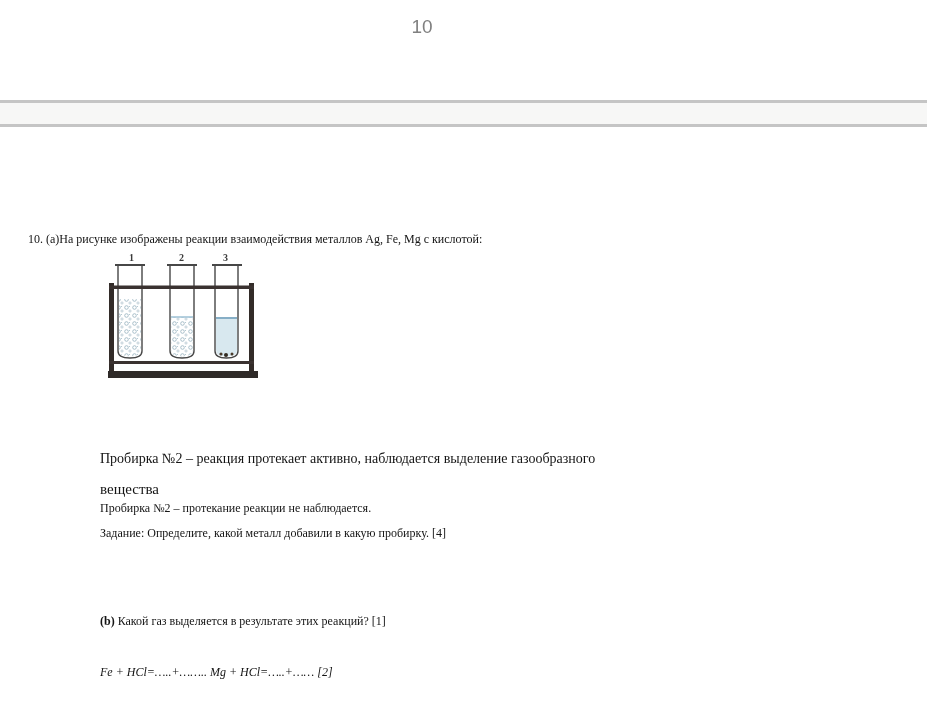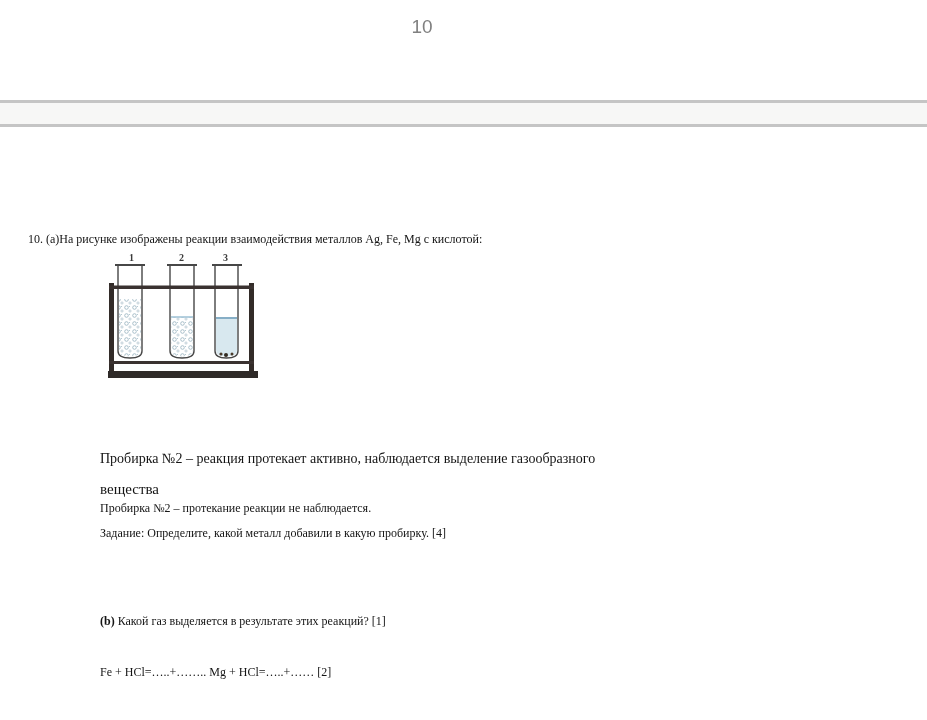--- a/index.html
+++ b/index.html
@@ -35,21 +35,21 @@
     white-space: nowrap;
     font-size: 12px;
     line-height: 26px;
   }
   .intro { top: 226px; left: 28px; }
   .para-tube2 { top: 443px; left: 100px; font-size: 17px; line-height: 31px; }
   .para-tube3 { top: 495px; left: 100px; }
   .para-task { top: 520px; left: 100px; }
   .para-b { top: 564px; left: 100px; margin-top: 44px; }
   .para-c { top: 611px; left: 100px; line-height: 25px; }
-  .para-eq { top: 659px; left: 100px; }
+  .para-eq { top: 659px; left: 100px; font-style: italic; }
   .bold { font-weight: bold; }
   .figure-wrap {
     top: 249px;
     left: 108px;
     width: 150px;
     height: 134px;
     filter: blur(0.3px);
   }
   .fig-label {
     font-family: "Liberation Serif", serif;

